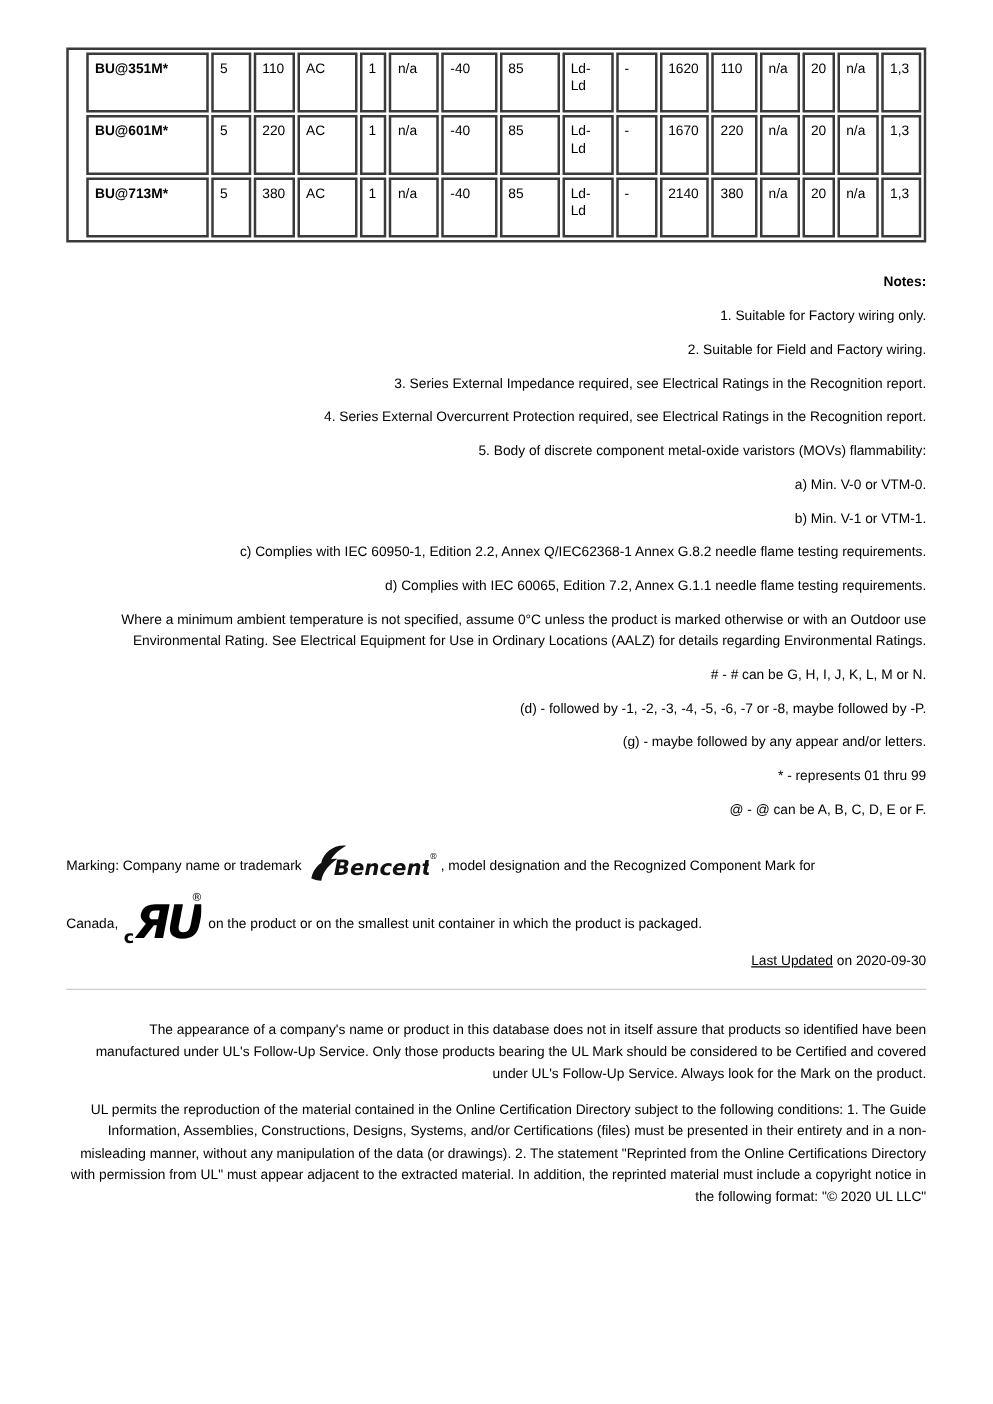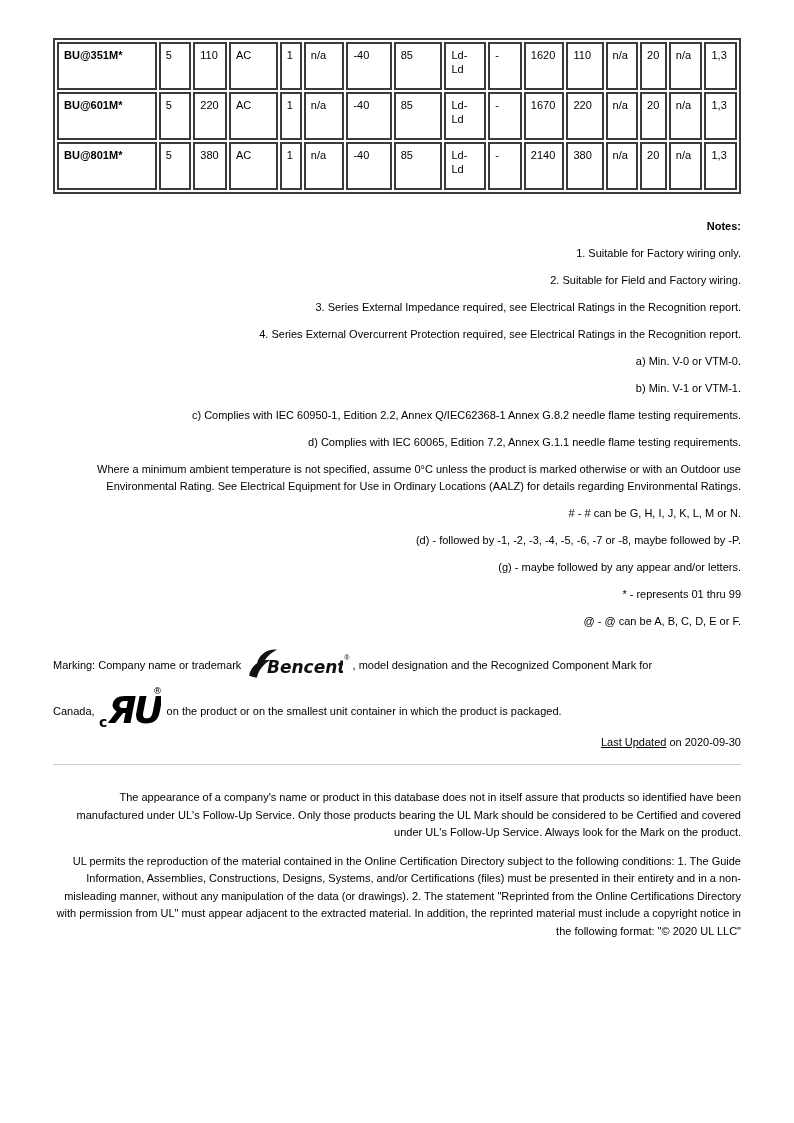--- a/index.html
+++ b/index.html
@@ -14,20 +14,21 @@
     overflow:hidden;
   }
   
   table.ratings {
     table-layout:fixed;
     width:688px;
     border-collapse:separate;
     border-spacing:2px;
     border:2px solid #3a3a3a;
     background:#fff;
+    padding-left:12px;
   }
   table.ratings td {
     border:2px solid #3a3a3a;
     vertical-align:top;
     padding:4px 4px 2px 5px;
     font-size:11px;
     line-height:14px;
     height:38px;
     white-space:pre-line;
     overflow:hidden;
@@ -120,21 +121,21 @@
 Ld</td>
           <td>-</td>
           <td>1670</td>
           <td>220</td>
           <td>n/a</td>
           <td>20</td>
           <td>n/a</td>
           <td>1,3</td>
         </tr>
         <tr>
-          <td>BU@801M*</td>
+          <td>BU@713M*</td>
           <td>5</td>
           <td>380</td>
           <td>AC</td>
           <td>1</td>
           <td>n/a</td>
           <td>-40</td>
           <td>85</td>
           <td>Ld-
 Ld</td>
           <td>-</td>
@@ -148,20 +149,21 @@
       </tbody>
   </table>
 
   <div class="notes">
     <div class="p bold">Notes:</div>
     <div>
         <div class="p">1. Suitable for Factory wiring only.</div>
         <div class="p">2. Suitable for Field and Factory wiring.</div>
         <div class="p">3. Series External Impedance required, see Electrical Ratings in the Recognition report.</div>
         <div class="p">4. Series External Overcurrent Protection required, see Electrical Ratings in the Recognition report.</div>
+        <div class="p">5. Body of discrete component metal-oxide varistors (MOVs) flammability:</div>
       </div>
     <div>
         <div class="p indent">a) Min. V-0 or VTM-0.</div>
         <div class="p indent">b) Min. V-1 or VTM-1.</div>
         <div class="p indent">c) Complies with IEC 60950-1, Edition 2.2, Annex Q/IEC62368-1 Annex G.8.2 needle flame testing requirements.</div>
         <div class="p indent">d) Complies with IEC 60065, Edition 7.2, Annex G.1.1 needle flame testing requirements.</div>
       </div>
     <div>
         <div class="p">Where a minimum ambient temperature is not specified, assume 0°C unless the product is marked otherwise or with an Outdoor use Environmental Rating. See Electrical Equipment for Use in Ordinary Locations (AALZ) for details regarding Environmental Ratings.</div>
         <div class="p"># - # can be G, H, I, J, K, L, M or N.</div>

